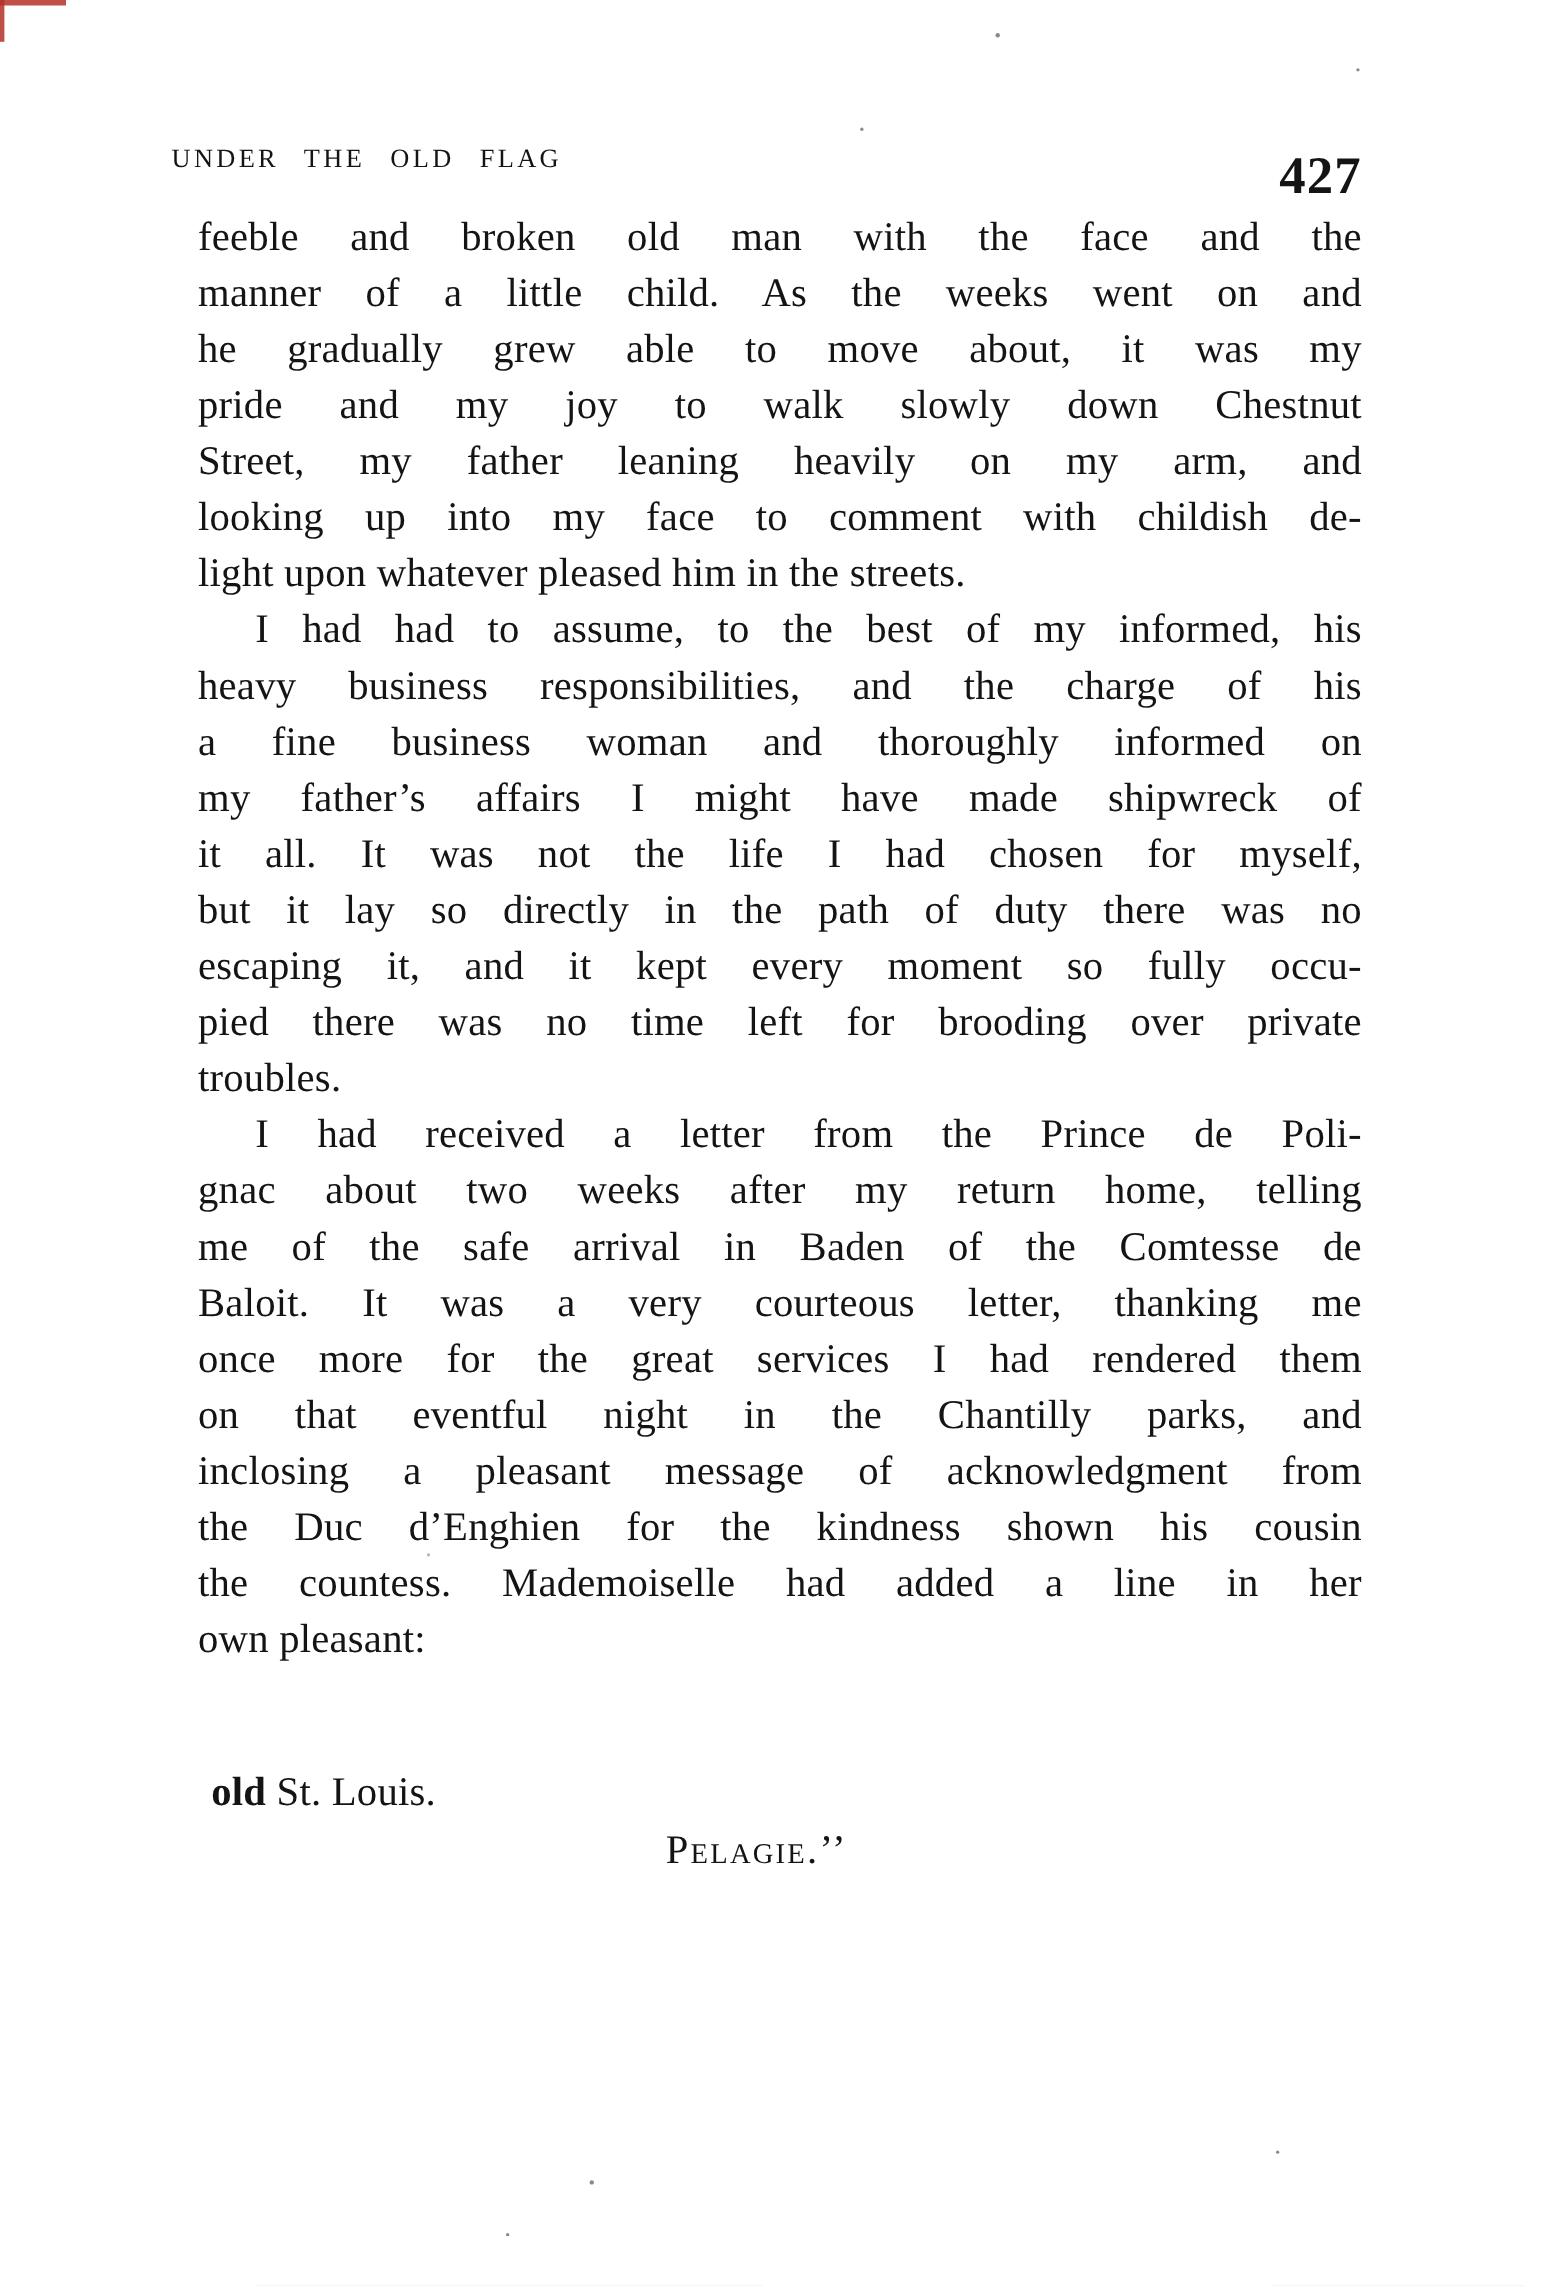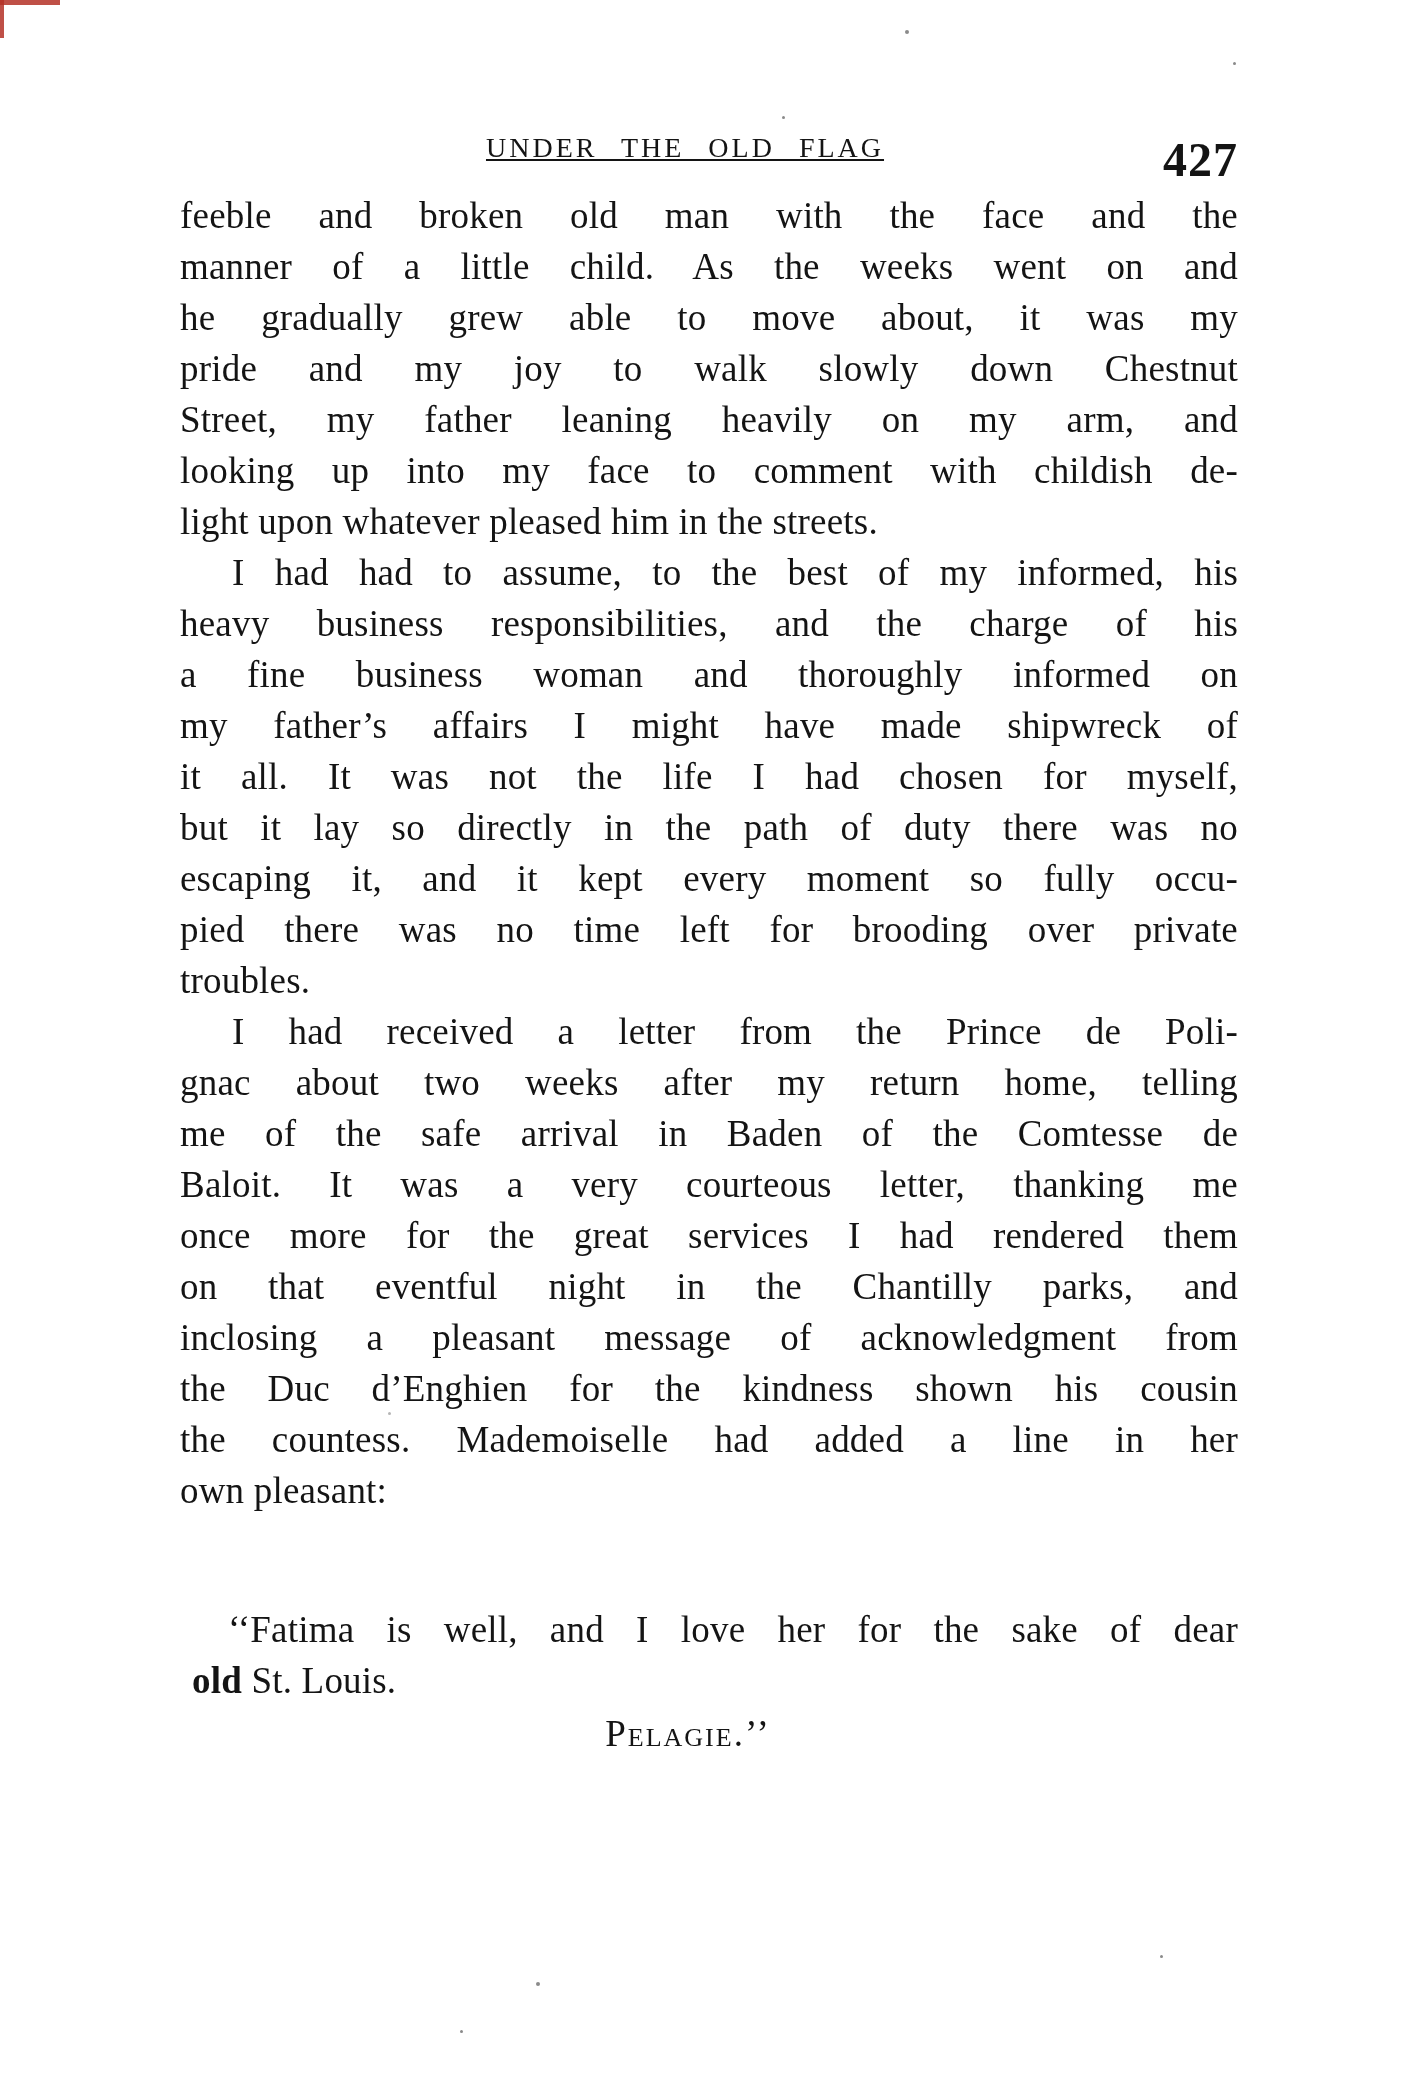--- a/index.html
+++ b/index.html
@@ -21,27 +21,25 @@
   
   .running-head {
     position: absolute;
     left: 180px;
     top: 132px;
     width: 1058px;
     height: 46px;
   }
   .head-title {
     display: block;
-    text-align: center;
-    font-size: 28px;
+    font-size: 24px;
     letter-spacing: 3px;
     word-spacing: 14px;
     white-space: nowrap;
     transform: translateX(-24px);
-    text-decoration: underline;
   }
   .page-number {
     position: absolute;
     right: 0;
     top: 0;
     font-size: 48px;
     font-weight: bold;
     letter-spacing: 1px;
   }
 
@@ -152,19 +150,18 @@
       <div class="line">Baloit.  It was a very courteous letter, thanking me</div>
       <div class="line">once more for the great services I had rendered them</div>
       <div class="line">on that eventful night in the Chantilly parks, and</div>
       <div class="line">inclosing a pleasant message of acknowledgment from</div>
       <div class="line">the Duc d’Enghien for the kindness shown his cousin</div>
       <div class="line">the countess.  Mademoiselle had added a line in her</div>
       <div class="line last">own pleasant:</div>
     </div>
 
     <div class="quote">
-      <div class="line indent">‘‘Fatima is well, and I love her for the sake of dear</div>
       <div class="line last"><b>old</b><span> St. Louis.</span></div>
       <div class="signature"><span class="sc">Pelagie.’’</span></div>
     </div>
 
   </main>
 </div>
 
 </body></html>

